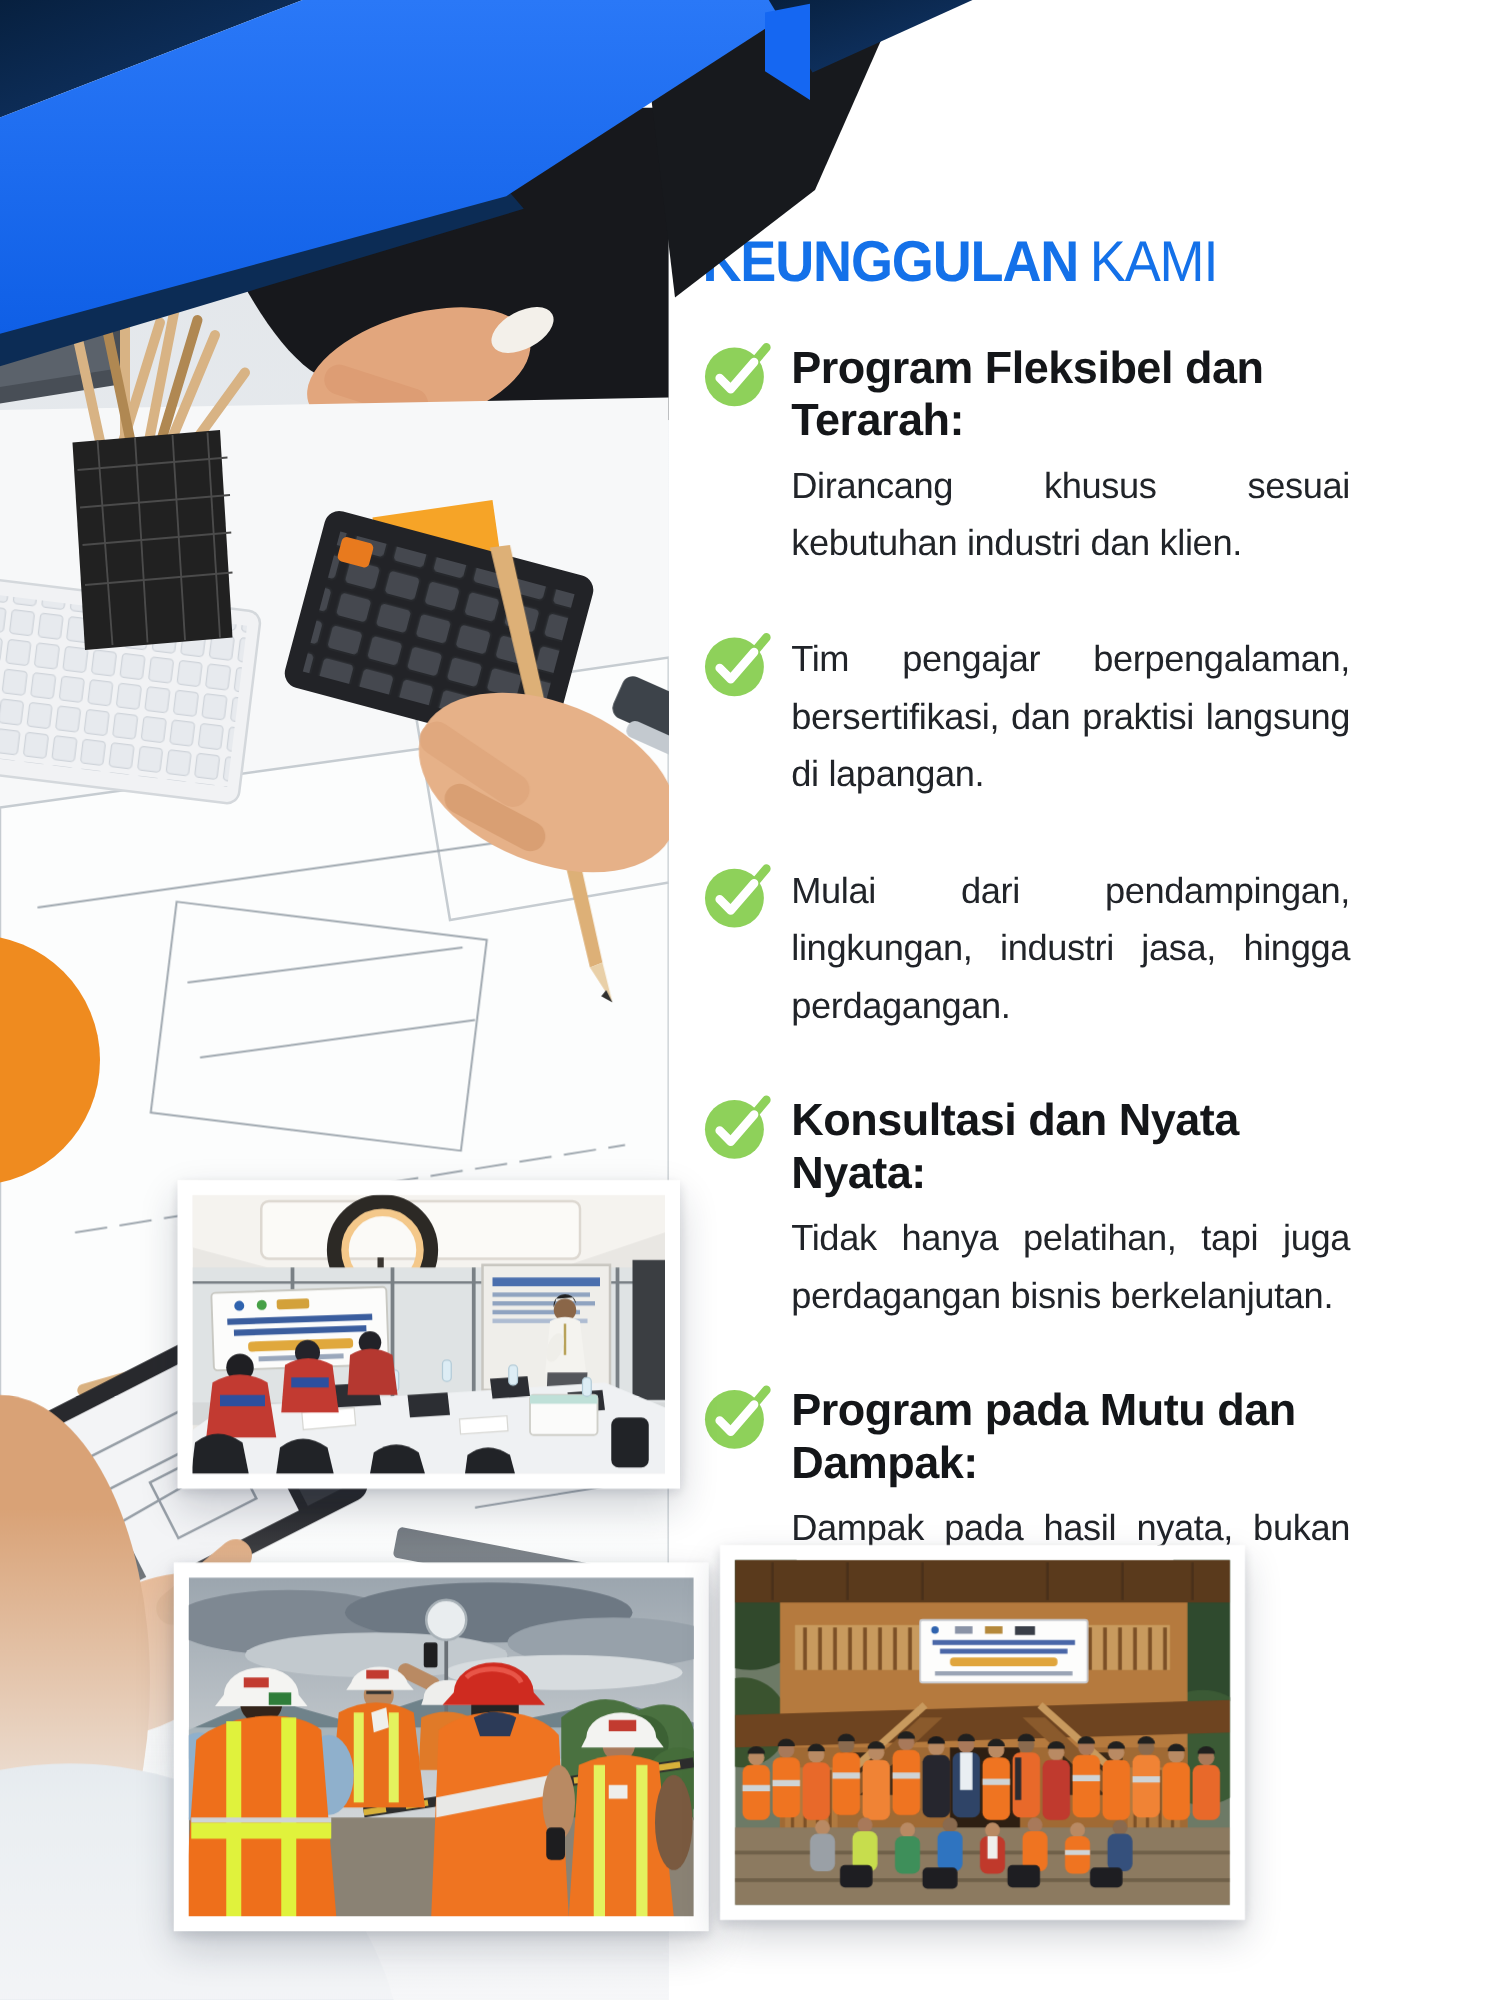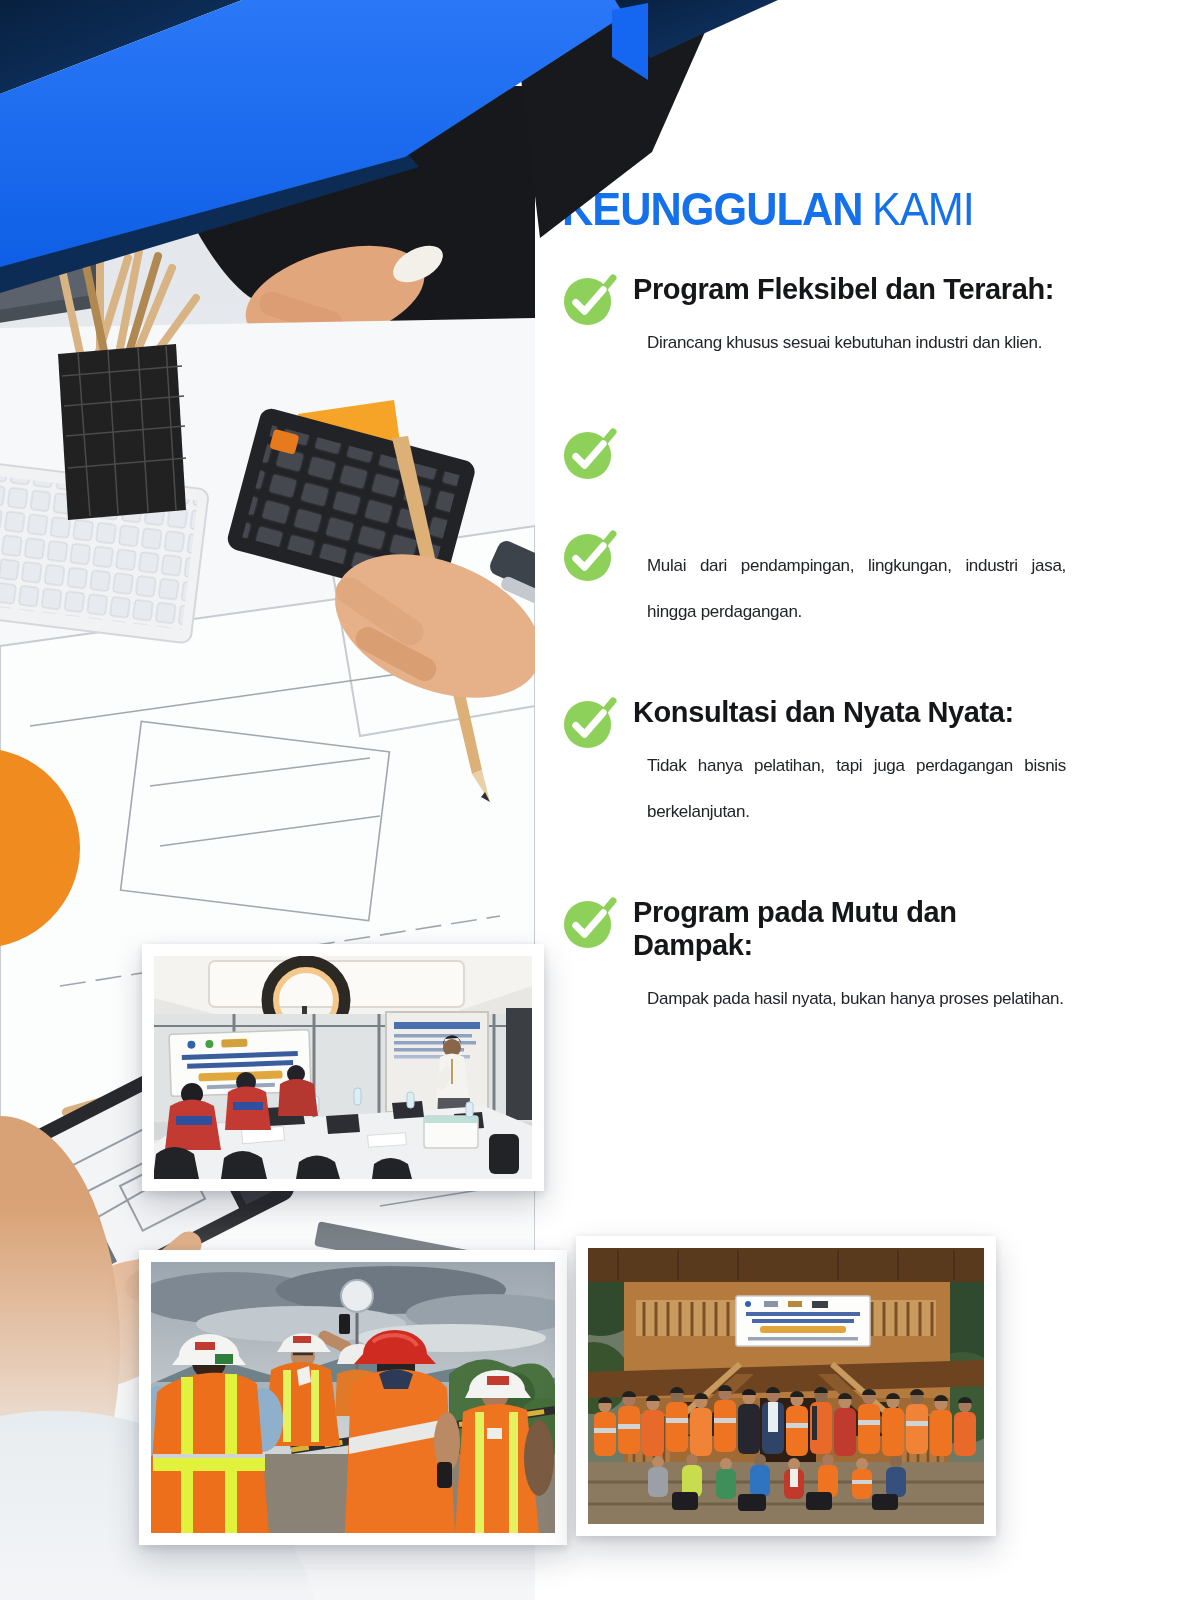--- a/index.html
+++ b/index.html
@@ -21,25 +21,25 @@
     color:#1471e9;letter-spacing:-1px;white-space:nowrap;
     transform:scaleX(.94);transform-origin:left center;
   }
   #page-title .t-bold{font-weight:800;}
   #page-title .t-light{font-weight:300;margin-left:10px;}
   ul.adv-list{list-style:none;margin:0;padding:0;}
   li.adv-item{display:flex;align-items:flex-start;gap:16px;margin-bottom:47px;}
   .adv-icon{flex:0 0 55px;width:55px;height:55px;margin-top:0;}
   .adv-body{flex:1;min-width:0;}
   .adv-title{
-    margin:0 0 9px 0;font-size:29px;font-weight:700;color:#141619;
+    margin:0 0 9px 0;font-size:36px;font-weight:700;color:#141619;
     letter-spacing:-0.4px;
   }
   .adv-desc{
-    margin:14px;font-size:17px;line-height:46px;color:#212429;
+    margin:0;font-size:29px;line-height:46px;color:#212429;
     letter-spacing:-0.3px;text-align:justify;text-align-last:left;
   }
   
   .photo-card{
     position:absolute;background:#ffffff;padding:12px;z-index:4;
     box-shadow:0 14px 30px rgba(25,35,55,.20),0 3px 9px rgba(25,35,55,.14);
   }
   .photo-card svg{display:block;}
   #card-training{left:142px;top:944px;}
   #card-field{left:139px;top:1250px;}
@@ -231,20 +231,21 @@
       </div>
     </li>
 
     <li class="adv-item">
       <svg class="adv-icon" viewBox="0 0 56 56">
         <circle cx="26" cy="29" r="24" fill="#8ed15a"></circle>
         <line x1="42" y1="17" x2="52" y2="5" stroke="#8ed15a" stroke-width="7" stroke-linecap="round"></line>
         <polyline points="14,30 23,39 42,17" fill="none" stroke="#ffffff" stroke-width="7" stroke-linecap="round" stroke-linejoin="round"></polyline>
       </svg>
       <div class="adv-body">
+        <p class="adv-desc">Tim pengajar berpengalaman, bersertifikasi, dan praktisi langsung di lapangan.</p>
       </div>
     </li>
 
     <li class="adv-item">
       <svg class="adv-icon" viewBox="0 0 56 56">
         <circle cx="26" cy="29" r="24" fill="#8ed15a"></circle>
         <line x1="42" y1="17" x2="52" y2="5" stroke="#8ed15a" stroke-width="7" stroke-linecap="round"></line>
         <polyline points="14,30 23,39 42,17" fill="none" stroke="#ffffff" stroke-width="7" stroke-linecap="round" stroke-linejoin="round"></polyline>
       </svg>
       <div class="adv-body">

